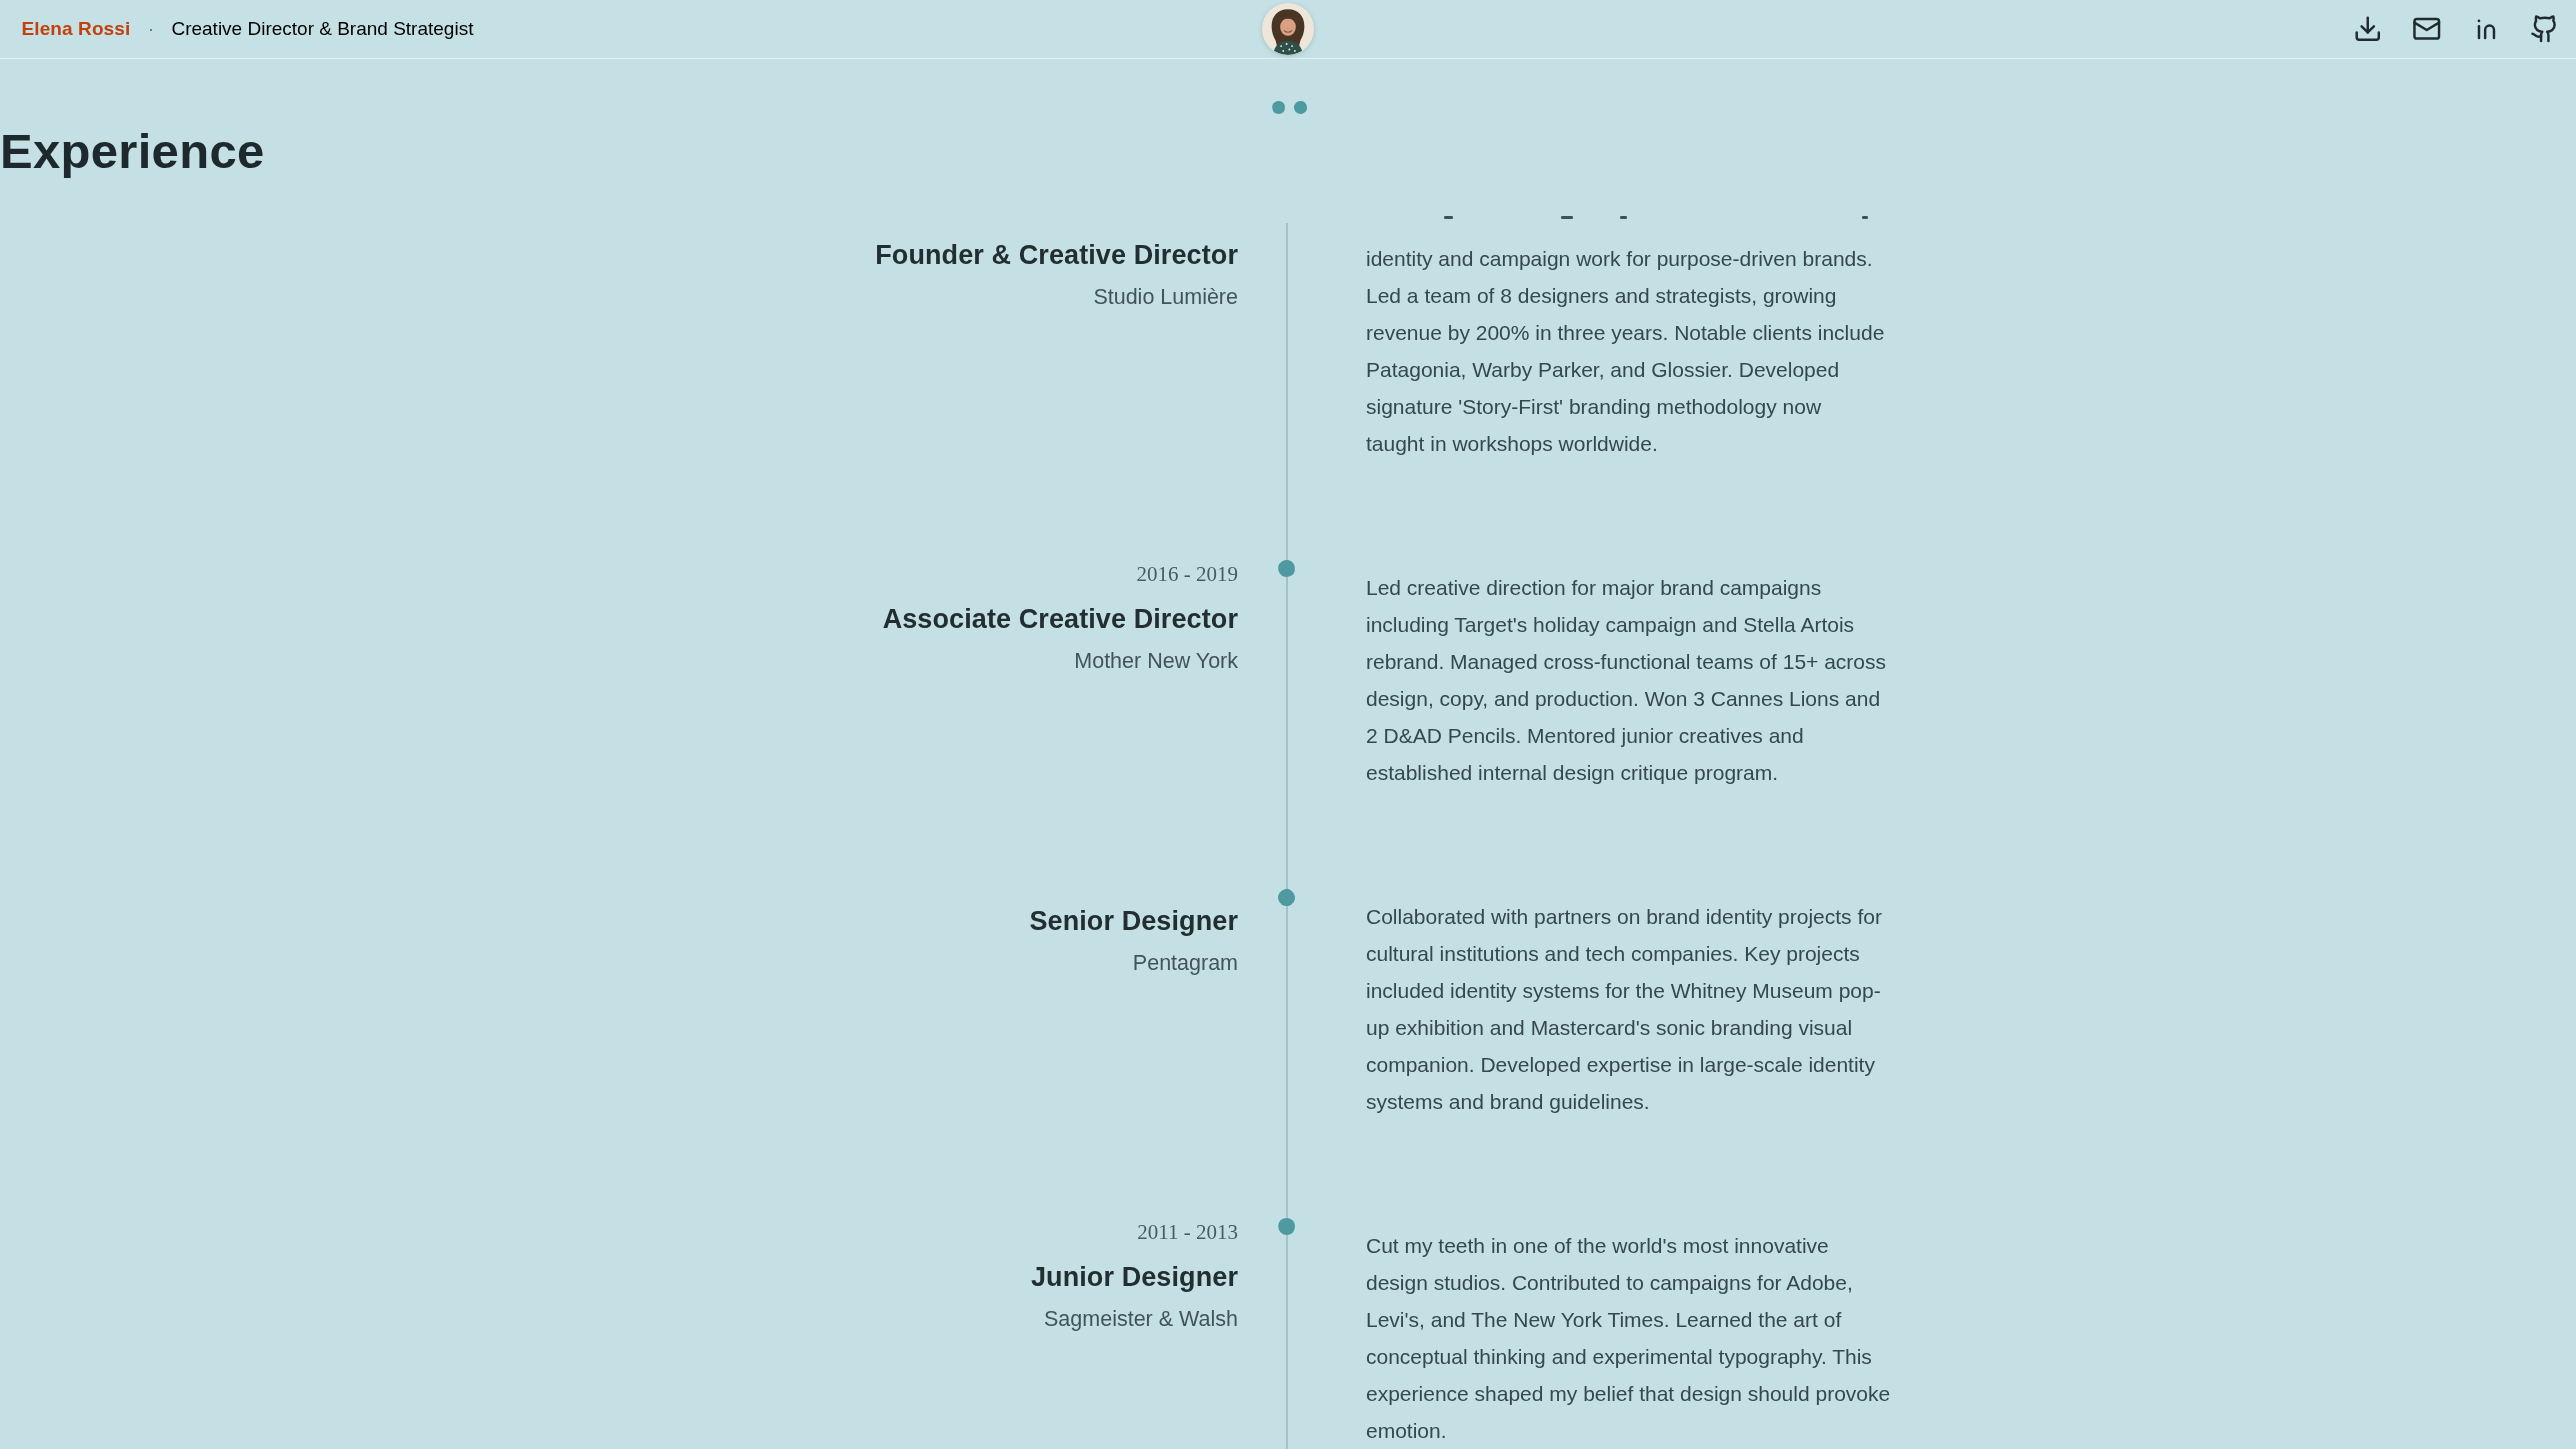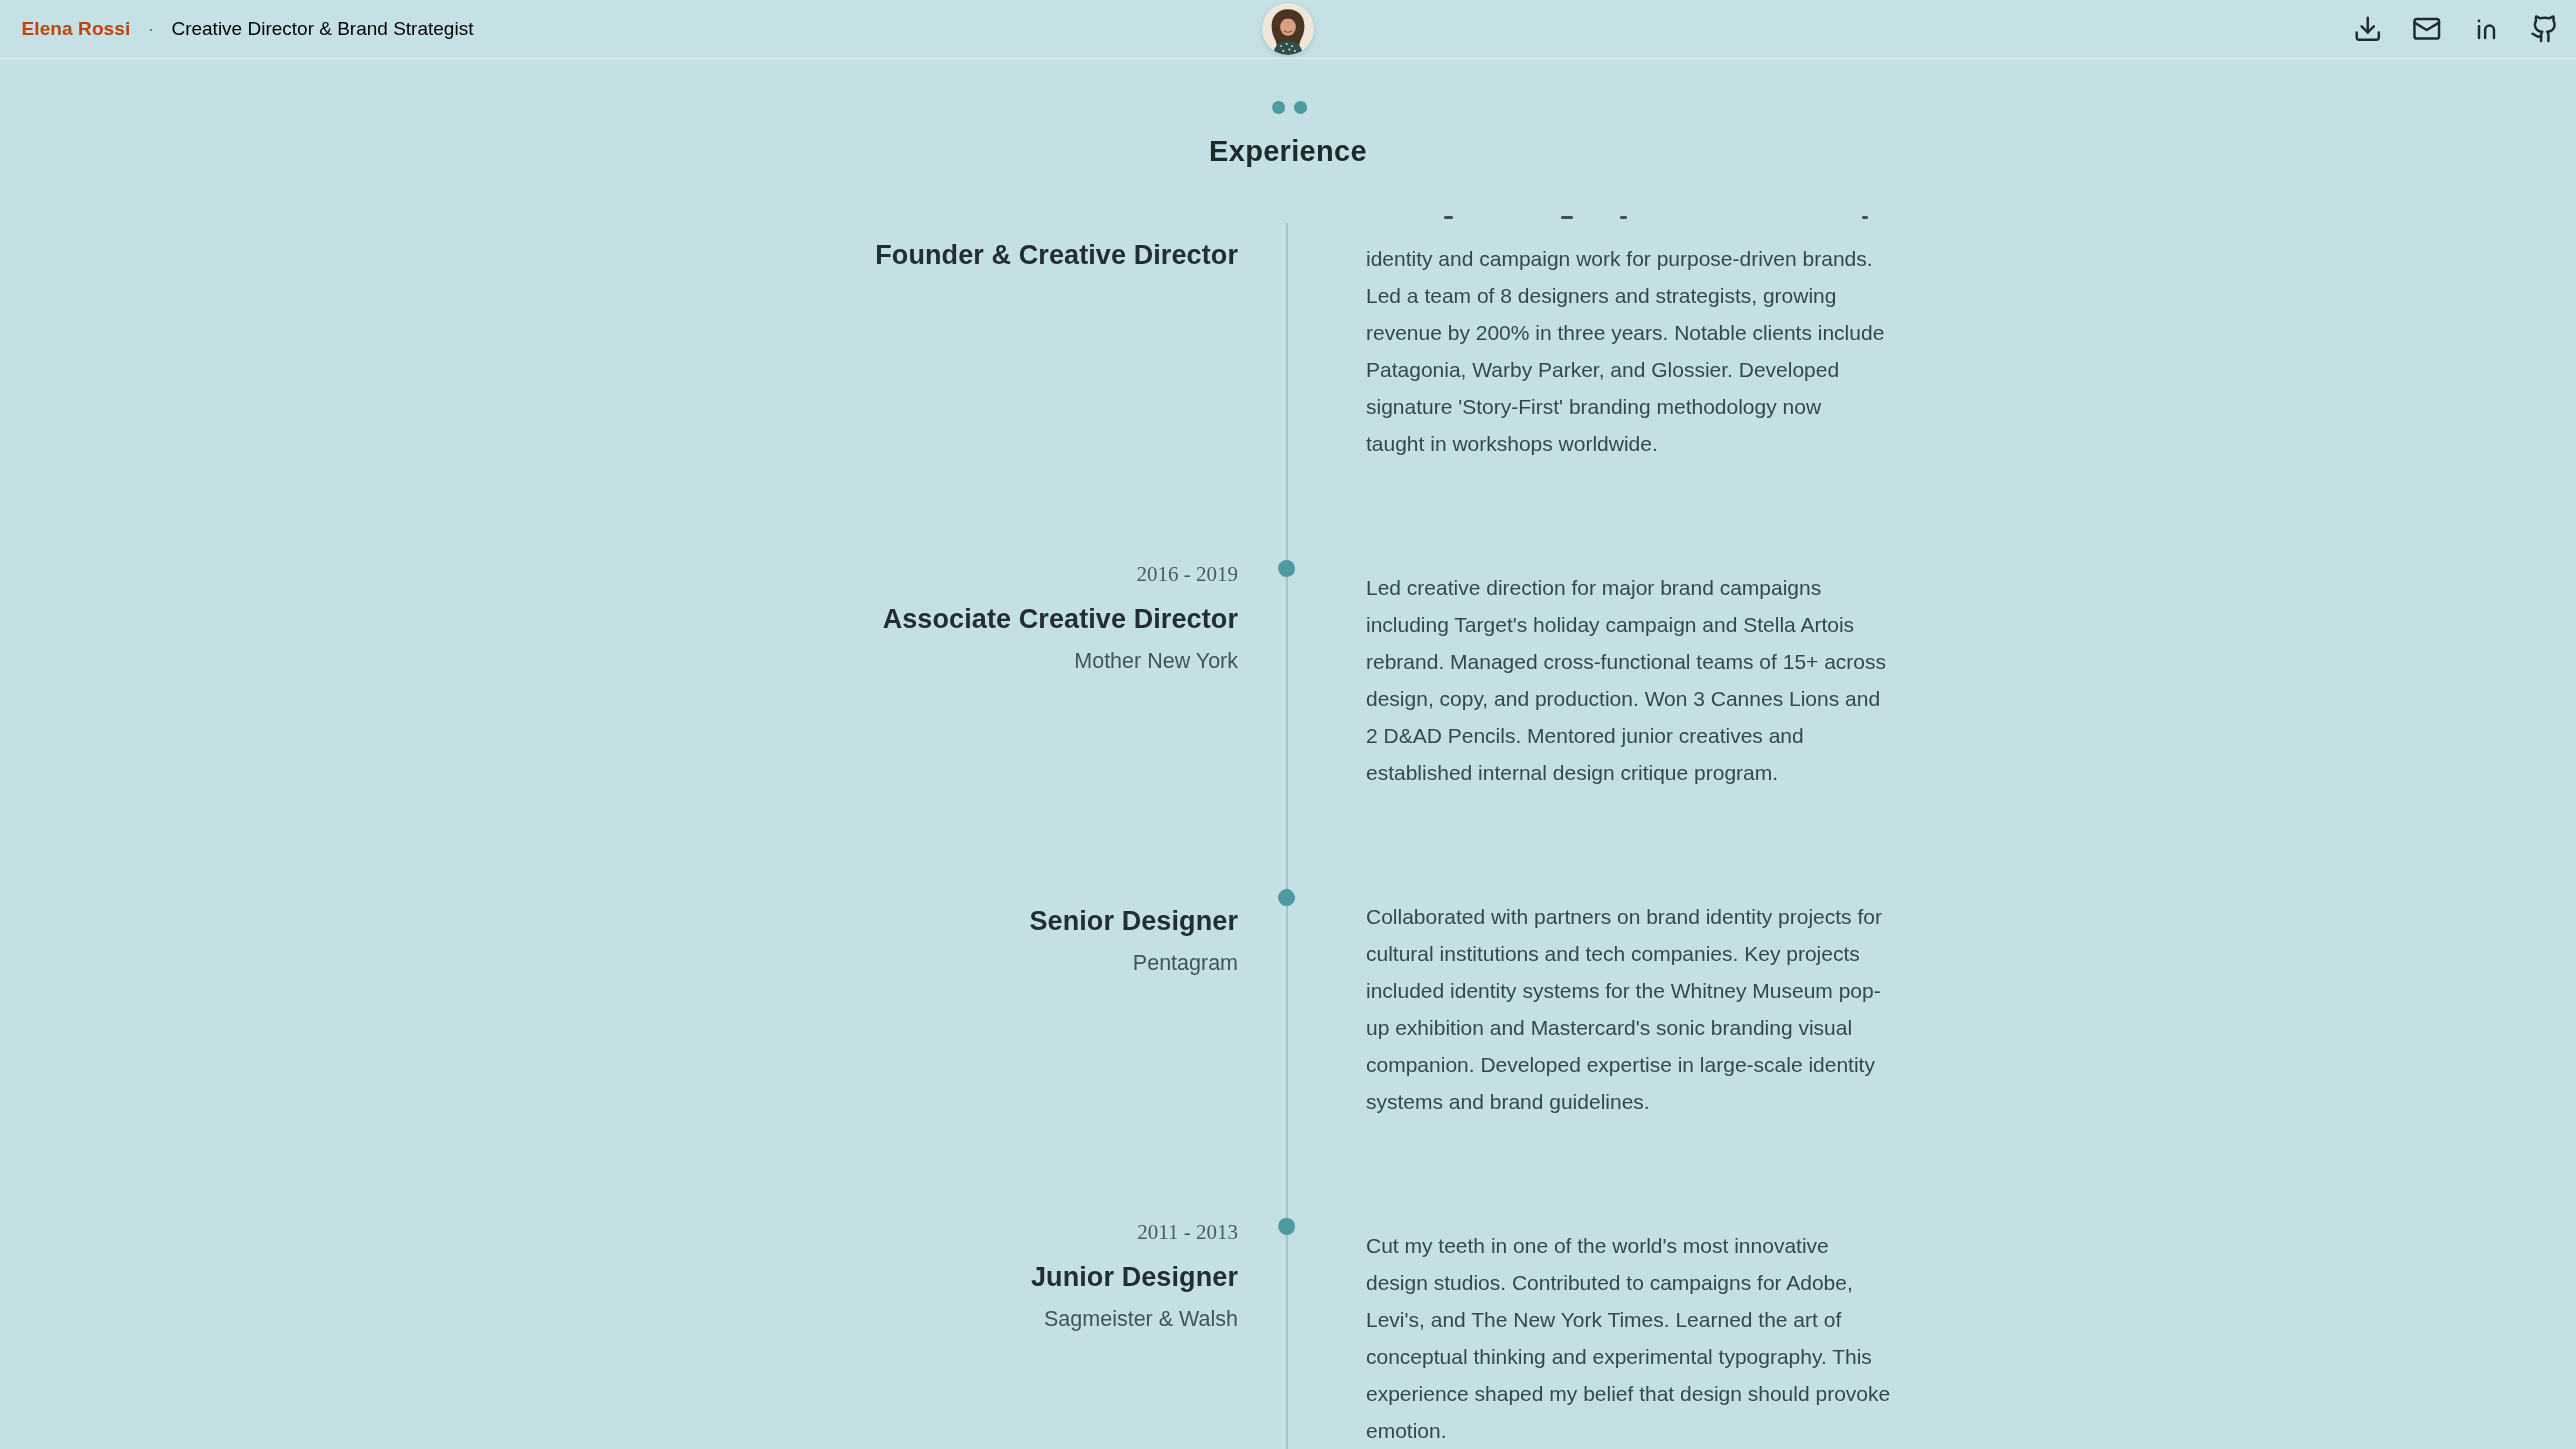--- a/index.html
+++ b/index.html
@@ -51,22 +51,22 @@
   
   .accent-dot{
     position:absolute; width:13.4px; height:13.4px; background:#4d9aa0;
     border-radius:54% 46% 50% 50% / 48% 52% 46% 54%;
   }
   .accent-dot.d1{ left:1272px; top:101px; transform:rotate(12deg); }
   .accent-dot.d2{ left:1294px; top:101px; transform:rotate(-8deg); }
 
   .section-title{
     position:absolute; top:127px; left:0; width:100%;
-    margin:0; text-align:center;
-    font-size:29px; line-height:48px; font-weight:700;
+    margin:0; 
+    font-size:49px; line-height:48px; font-weight:700;
     color:#1d292c; letter-spacing:0.3px;
   }
 
   
   .timeline-line{
     position:absolute; left:1286px; top:223px; width:2px; height:1226px;
     background:#a4c3c7;
   }
   .entry{ position:absolute; left:0; width:100%; }
   .entry.e1{ top:236px; }
@@ -184,20 +184,21 @@
 
   <span class="accent-dot d1"></span>
   <span class="accent-dot d2"></span>
   <h1 class="section-title">Experience</h1>
 
   <div class="timeline-line"></div>
 
   <section class="entry e1">
     <div class="left-col">
       <h2 class="role">Founder &amp; Creative Director</h2>
+      <div class="company">Studio Lumière</div>
     </div>
     <div class="right-col">
       <span class="clip-frag">
           <i></i>
           <i></i>
           <i></i>
           <i></i>
         </span>
       <p class="desc">identity and campaign work for purpose-driven brands.
 Led a team of 8 designers and strategists, growing

